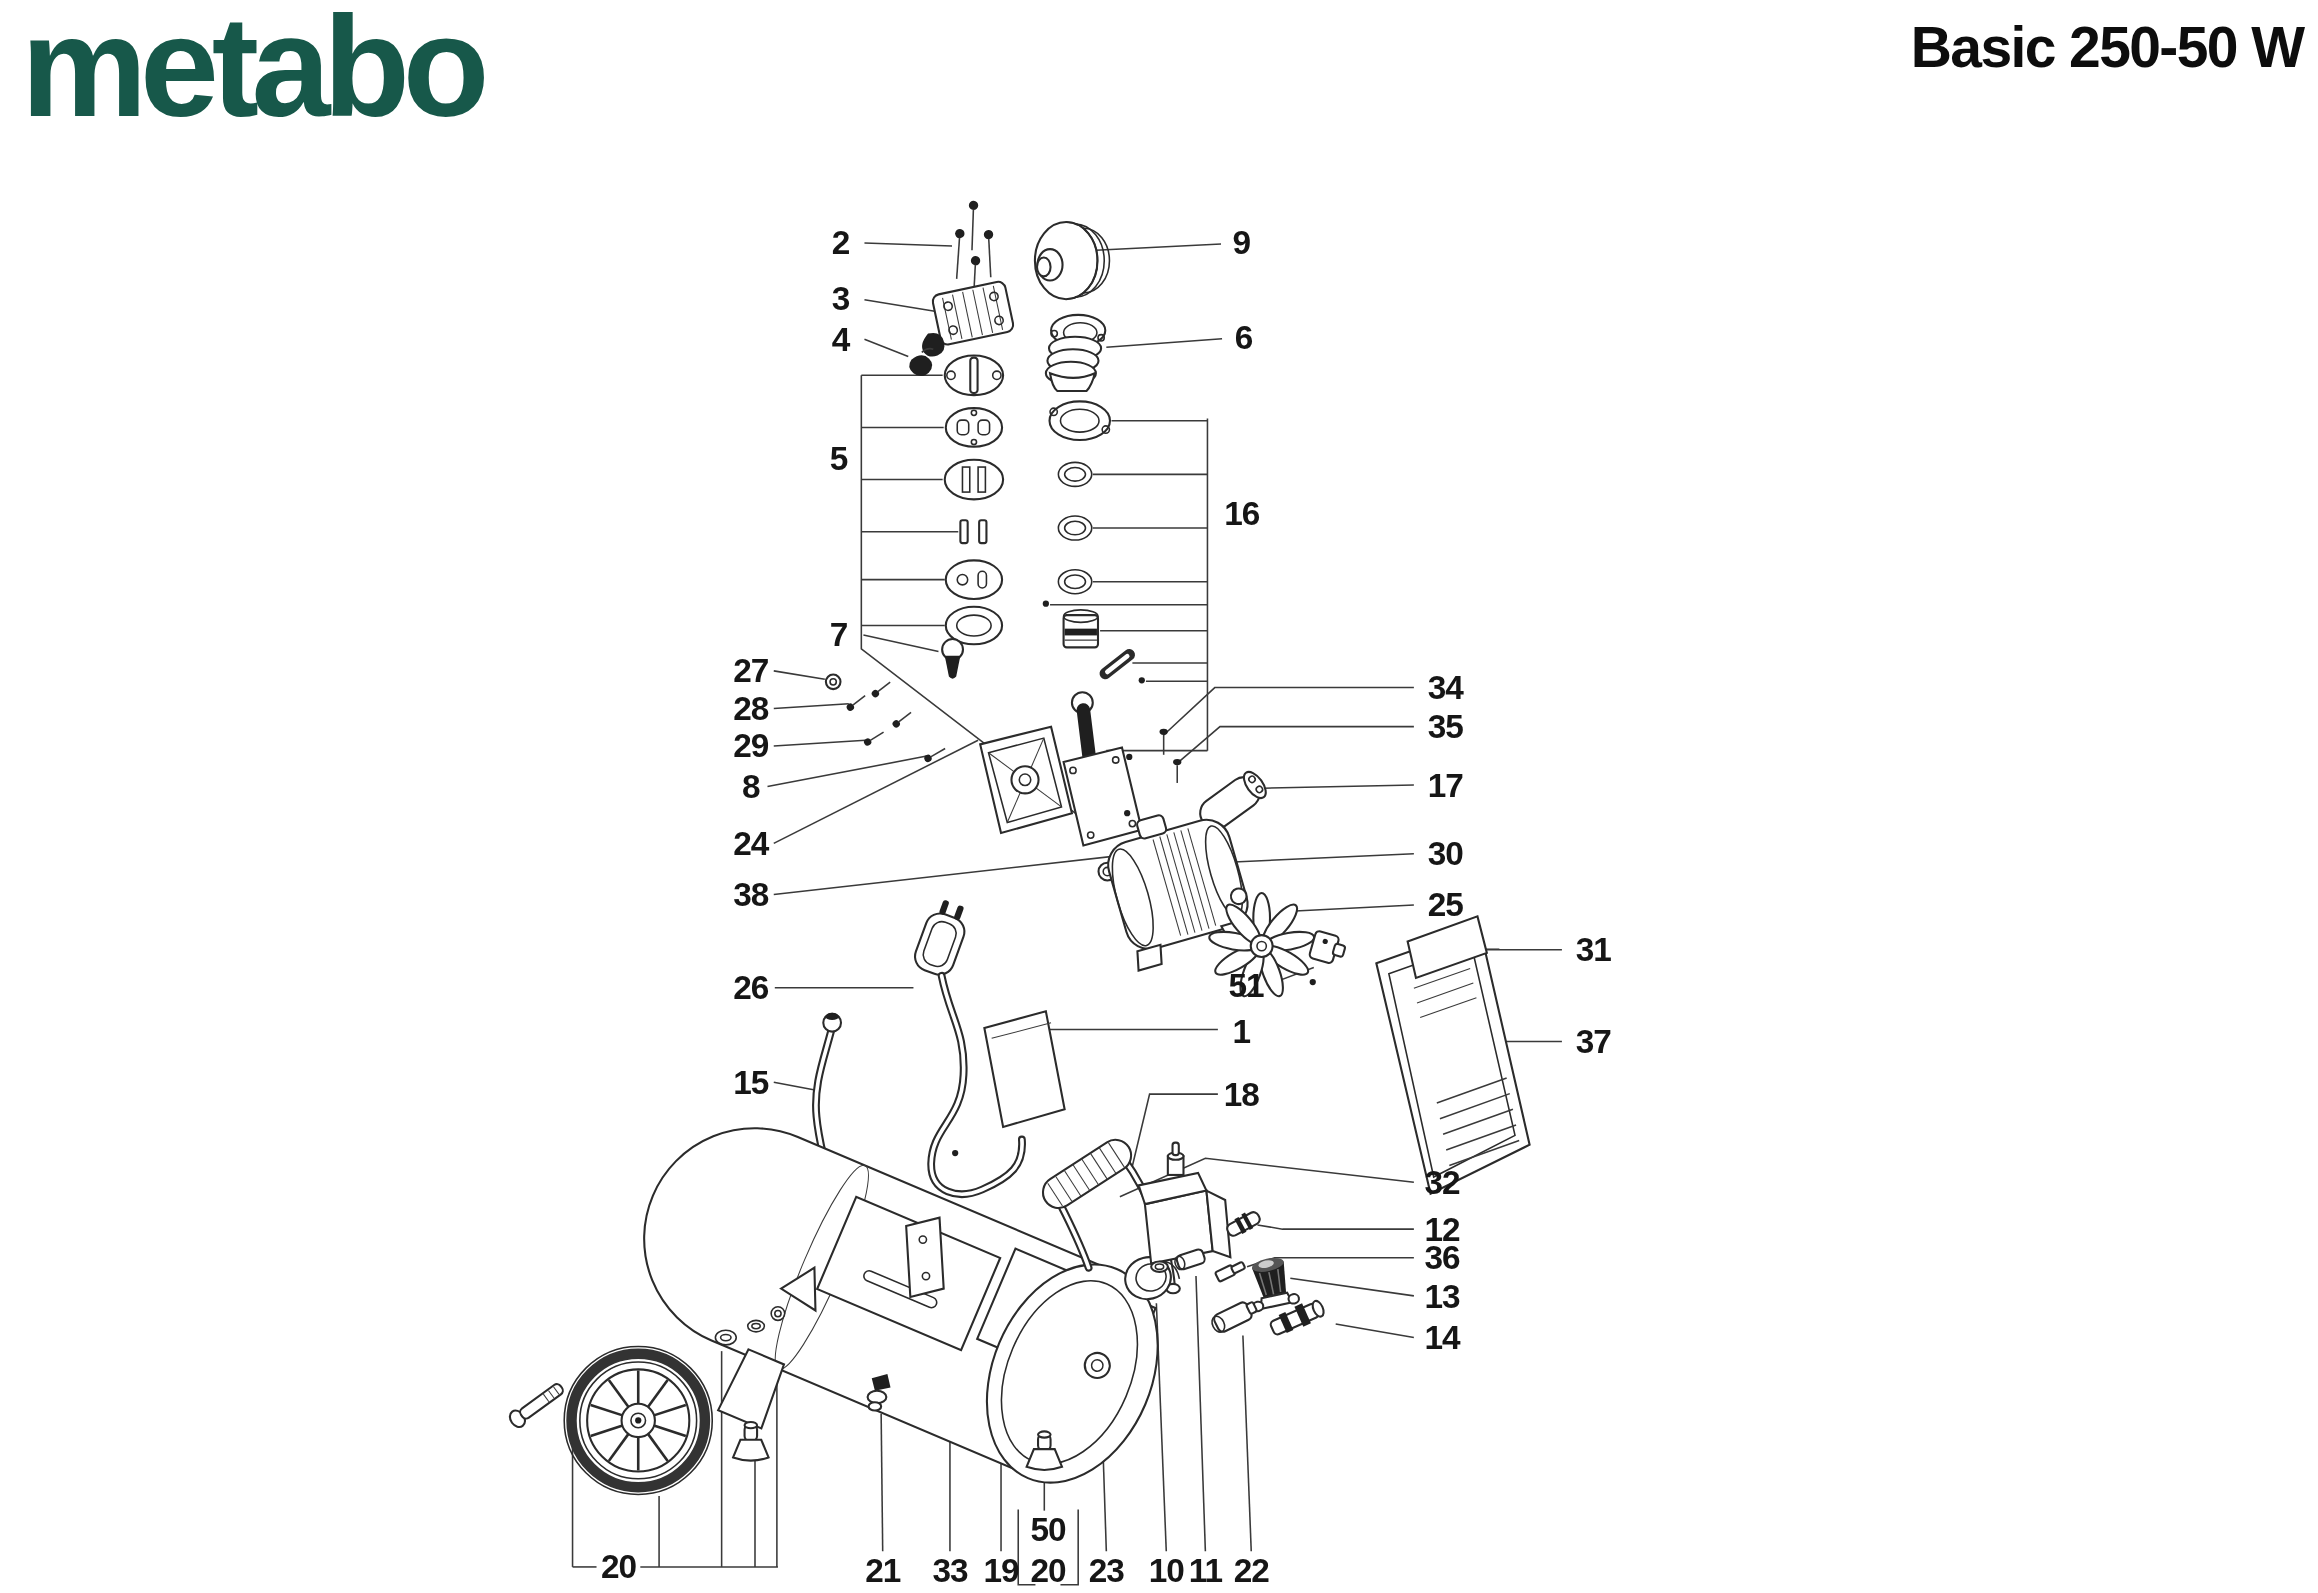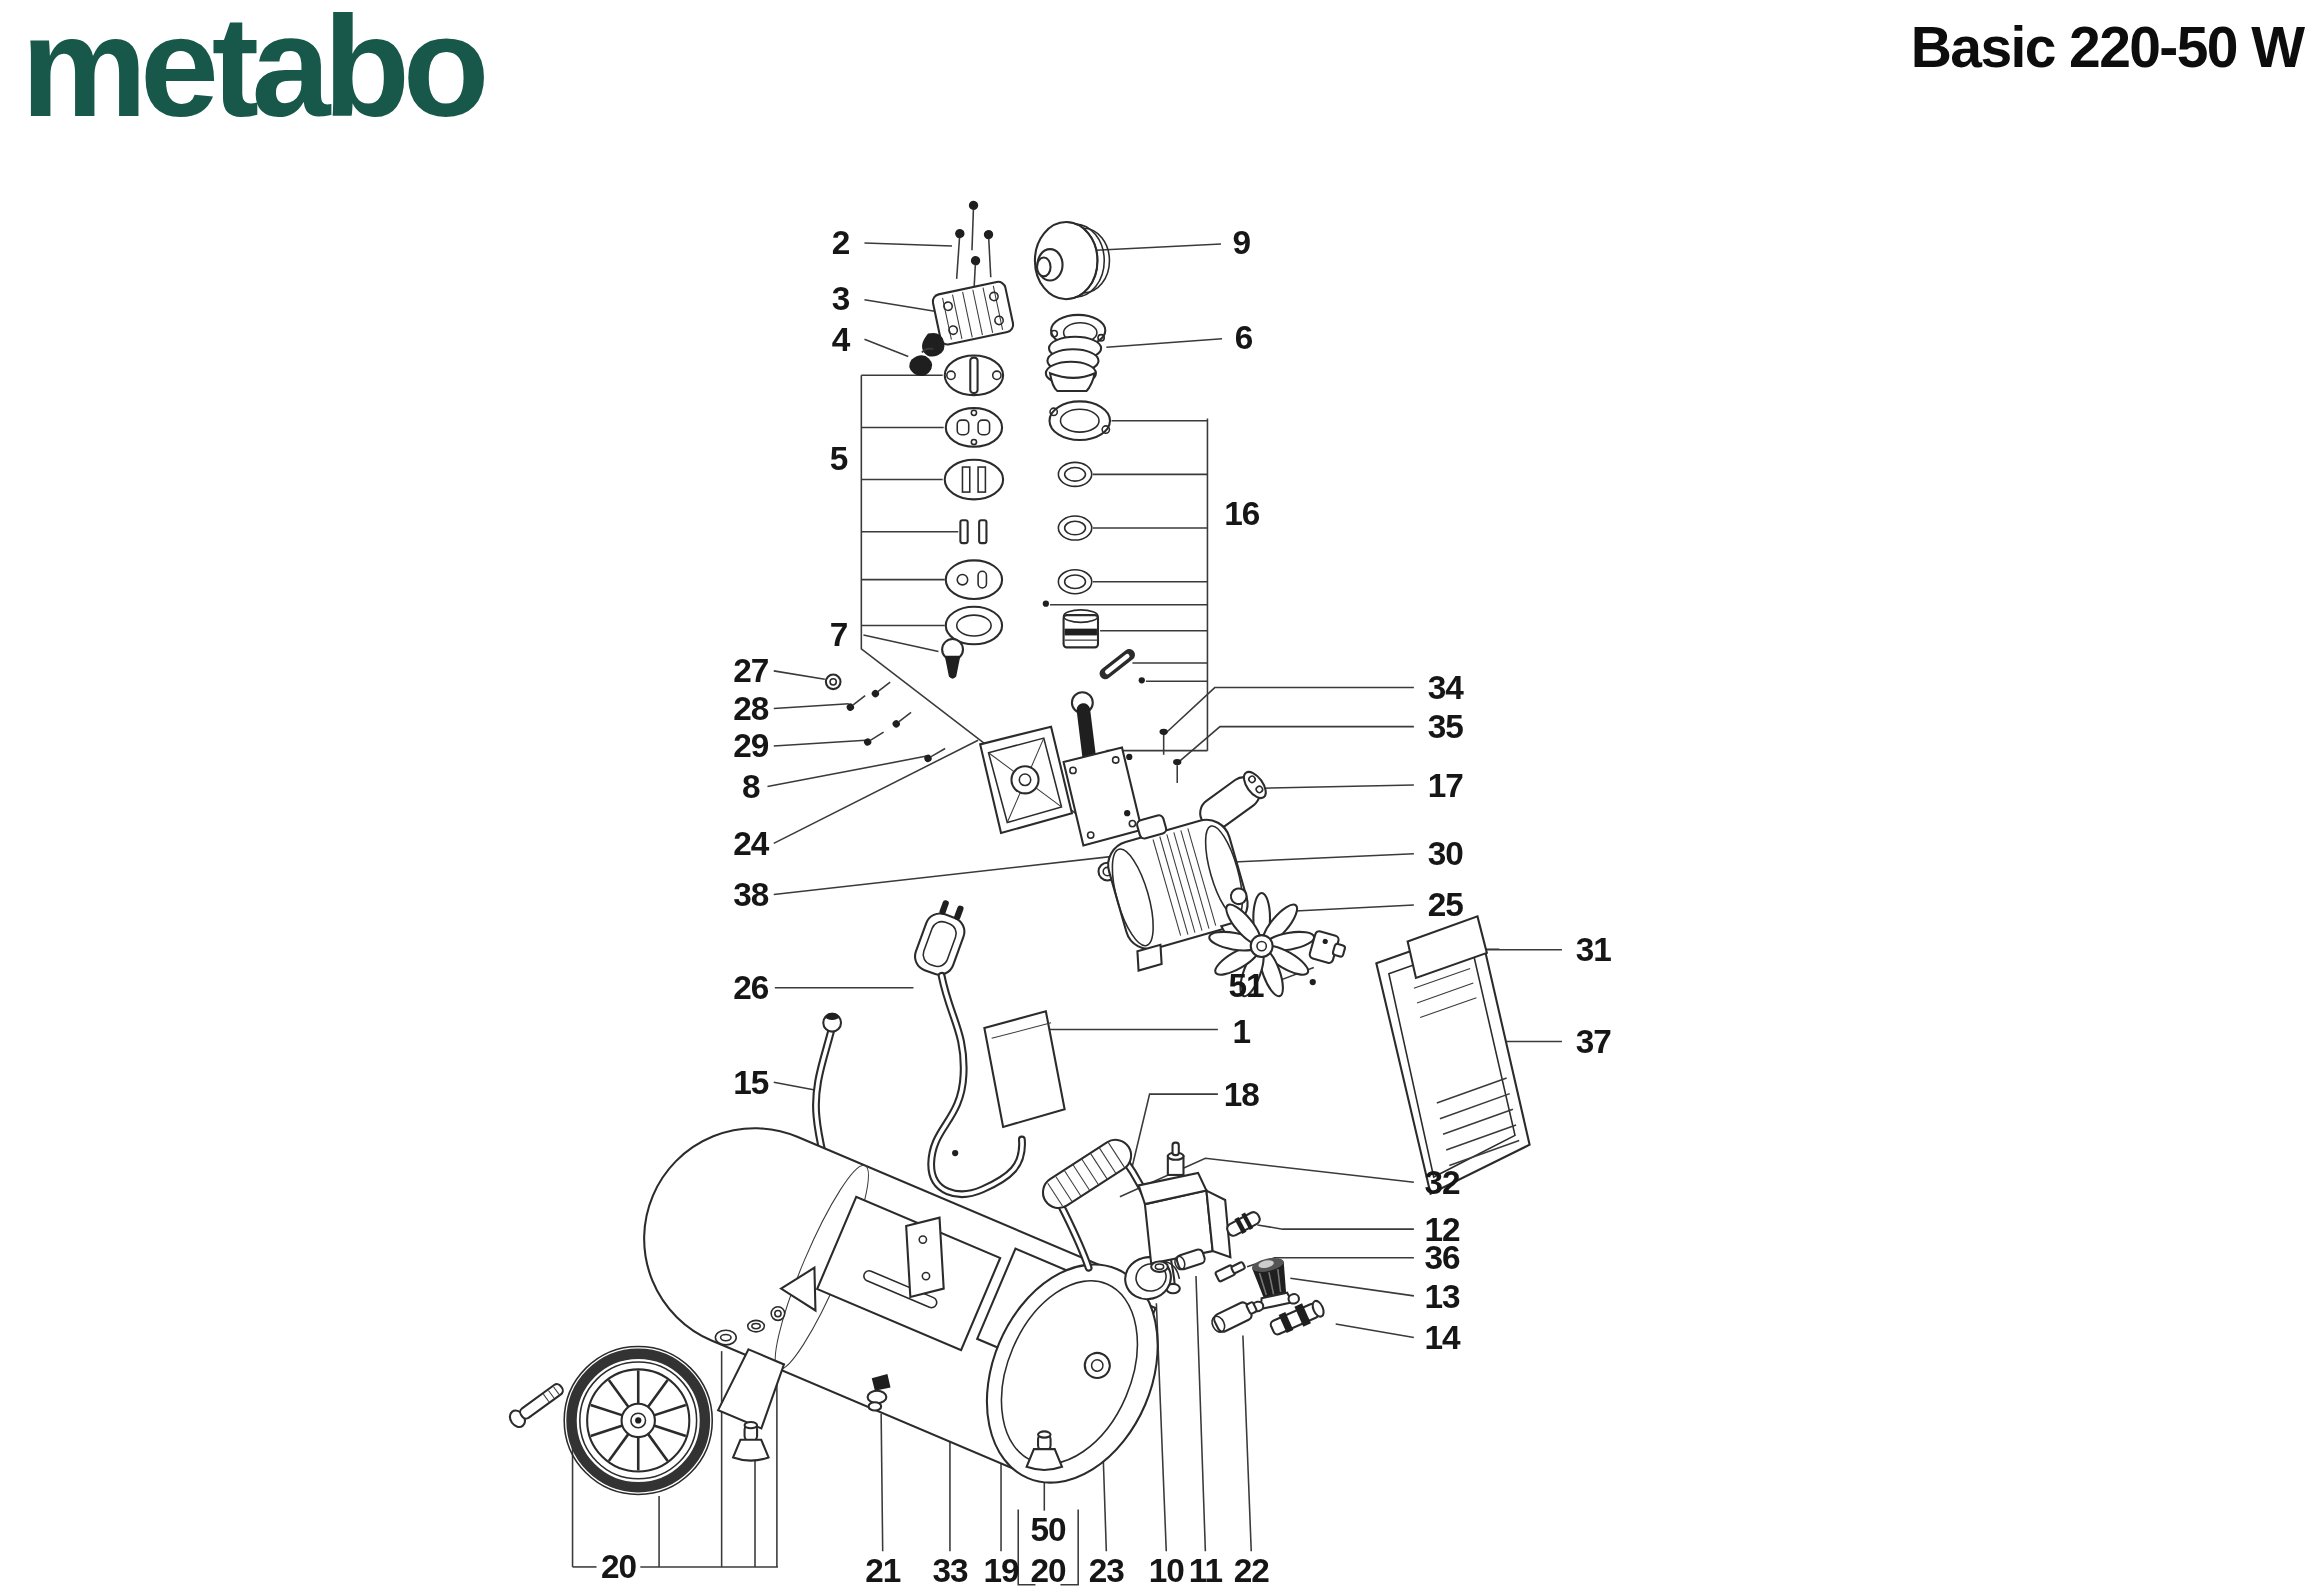--- a/index.html
+++ b/index.html
@@ -14,21 +14,21 @@
   .dk{fill:#1f1f1f;stroke:none;}
   .tube{stroke:#2b2b2b;stroke-width:15;fill:none;stroke-linecap:round;}
   .tcore{stroke:#ffffff;stroke-width:7;fill:none;stroke-linecap:round;}
   .lbl{font-family:"Liberation Sans",sans-serif;font-size:64px;font-weight:bold;fill:#161616;text-anchor:middle;letter-spacing:-2px;}
 </style>
 </head>
 <body>
 
 <div class="logo" style="color: rgb(23, 88, 74);"><span>metabo</span></div>
 
-<div class="title">Basic 220-50 W</div>
+<div class="title">Basic 250-50 W</div>
 
 <svg width="2319" height="1593" viewBox="0 0 4448 3056">
 
   <g>
 
     <line class="ln" x1="1658" y1="466" x2="1826" y2="472"></line>
     <line class="ln" x1="2102" y1="480" x2="2342" y2="468"></line>
     <line class="ln" x1="1658" y1="575" x2="1793" y2="597"></line>
     <line class="ln" x1="2122" y1="666" x2="2344" y2="650"></line>
     <line class="ln" x1="1658" y1="651" x2="1742" y2="684"></line>

